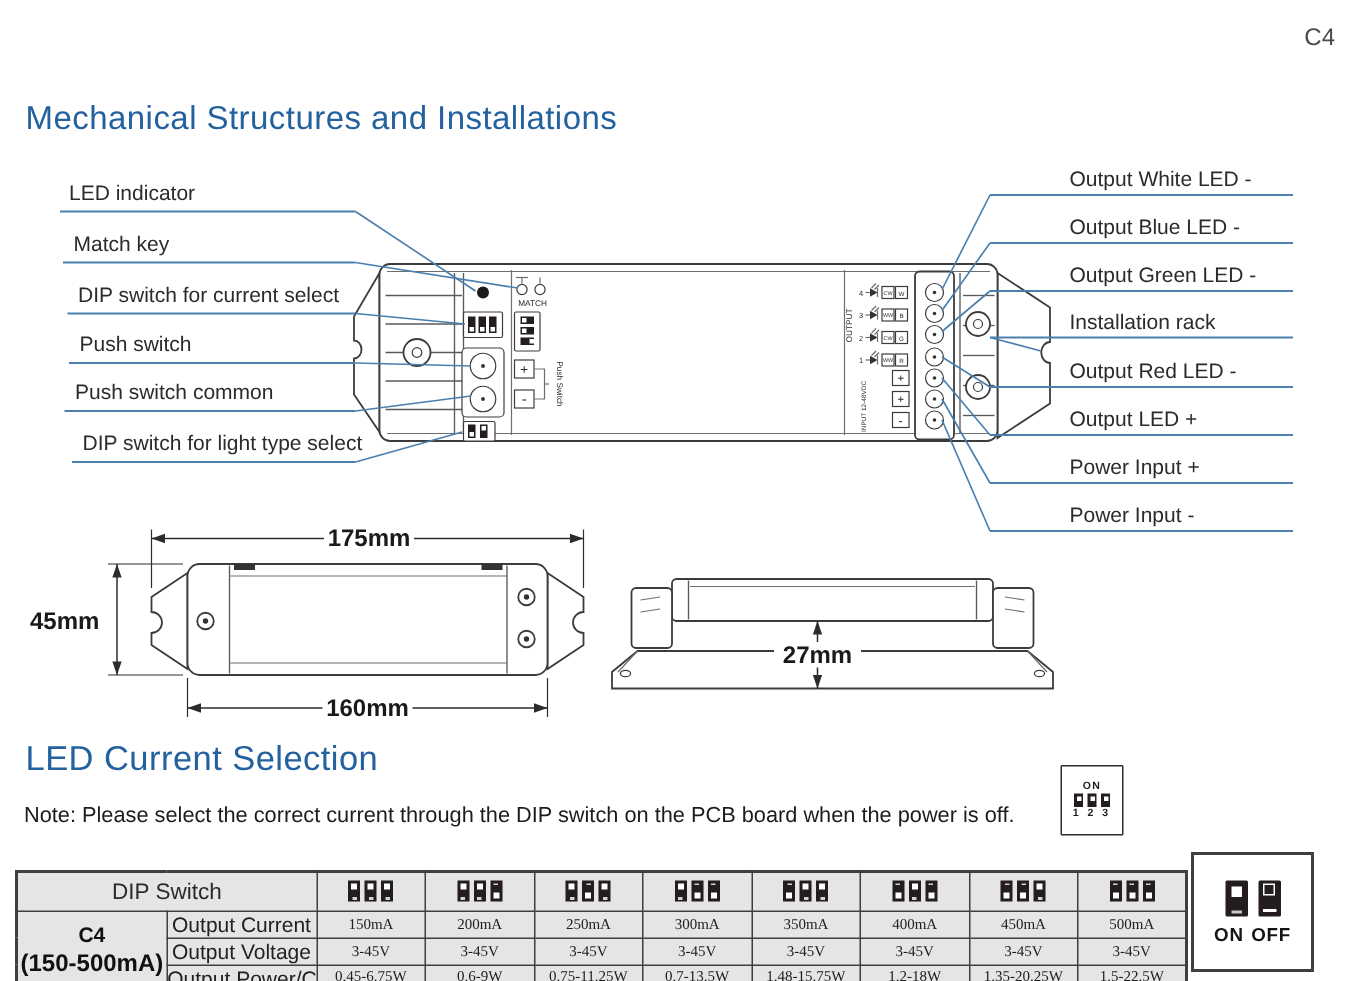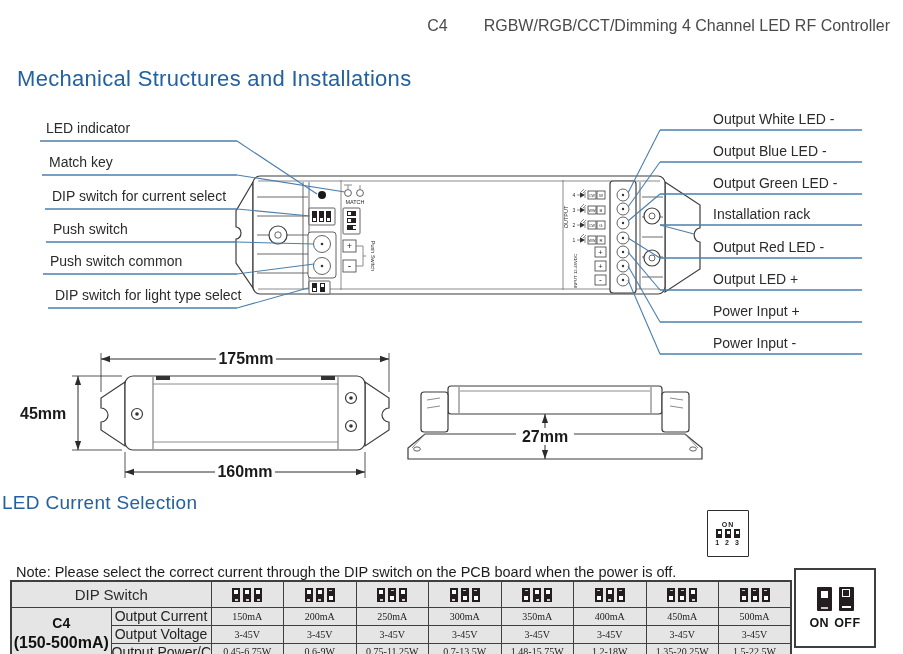--- a/index.html
+++ b/index.html
@@ -5,24 +5,24 @@
   html,body{margin:0;padding:0;background:#fff;}
   body{width:903px;height:654px;position:relative;font-family:"Liberation Sans",sans-serif;color:#222;overflow:hidden;}
   .abs{position:absolute;}
 
   
   .doc-header{top:17px;right:13px;display:flex;gap:36px;font-size:16px;color:#4a4a4a;}
 
   
   .sec-title{color:#23619f;font-weight:400;letter-spacing:.3px;}
   #sec1{left:17px;top:66px;font-size:22px;}
-  #sec2{left:2px;top:492px;font-size:19px;}
-
-  
-  #note-line{left:16px;top:564px;font-size:14.5px;color:#1c1c1c;}
+  #sec2{left:17px;top:492px;font-size:23px;}
+
+  
+  #note-line{left:16px;top:536px;font-size:14.5px;color:#1c1c1c;}
 
   
   .note-dip{left:707px;top:510px;width:40px;height:45px;border:1.2px solid #2c2c2c;border-radius:1px;
             display:flex;flex-direction:column;align-items:center;justify-content:center;gap:1px;background:#fff;}
   .note-dip .cap{font-size:7px;font-weight:bold;color:#1b1b1b;letter-spacing:1px;}
   .note-dip .nums{font-size:7px;font-weight:bold;color:#1b1b1b;letter-spacing:2px;}
 
   
   .dip-box{display:inline-block;line-height:0;}
   .dipsw{display:inline-block;width:8px;height:14px;background:#241d20;margin:0 1.5px;position:relative;vertical-align:middle;}
@@ -71,21 +71,20 @@
   .dimline{stroke:#2c2c2c;stroke-width:1;fill:none;}
   .ext{stroke:#2c2c2c;stroke-width:.8;fill:none;}
   .dimtxt{font-size:16px;font-weight:600;fill:#1a1a1a;}
   .microtxt{fill:#333;}
 </style>
 </head>
 <body>
 
 <div class="abs doc-header">
   <span>C4</span>
-  <span>RGBW/RGB/CCT/Dimming 4 Channel LED RF Controller</span>
 </div>
 
 <div id="sec1" class="abs sec-title">Mechanical Structures and Installations</div>
 <div id="sec2" class="abs sec-title">LED Current Selection</div>
 
 <svg class="abs" style="left:0;top:105px;" width="903" height="255" viewBox="0 0 903 255">
 
   <g>
 
     <path class="outline" d="M253,77 L236,106 L236,122 A5,6 0 0 1 236,134 L236,158 L253,183 Z"></path>

